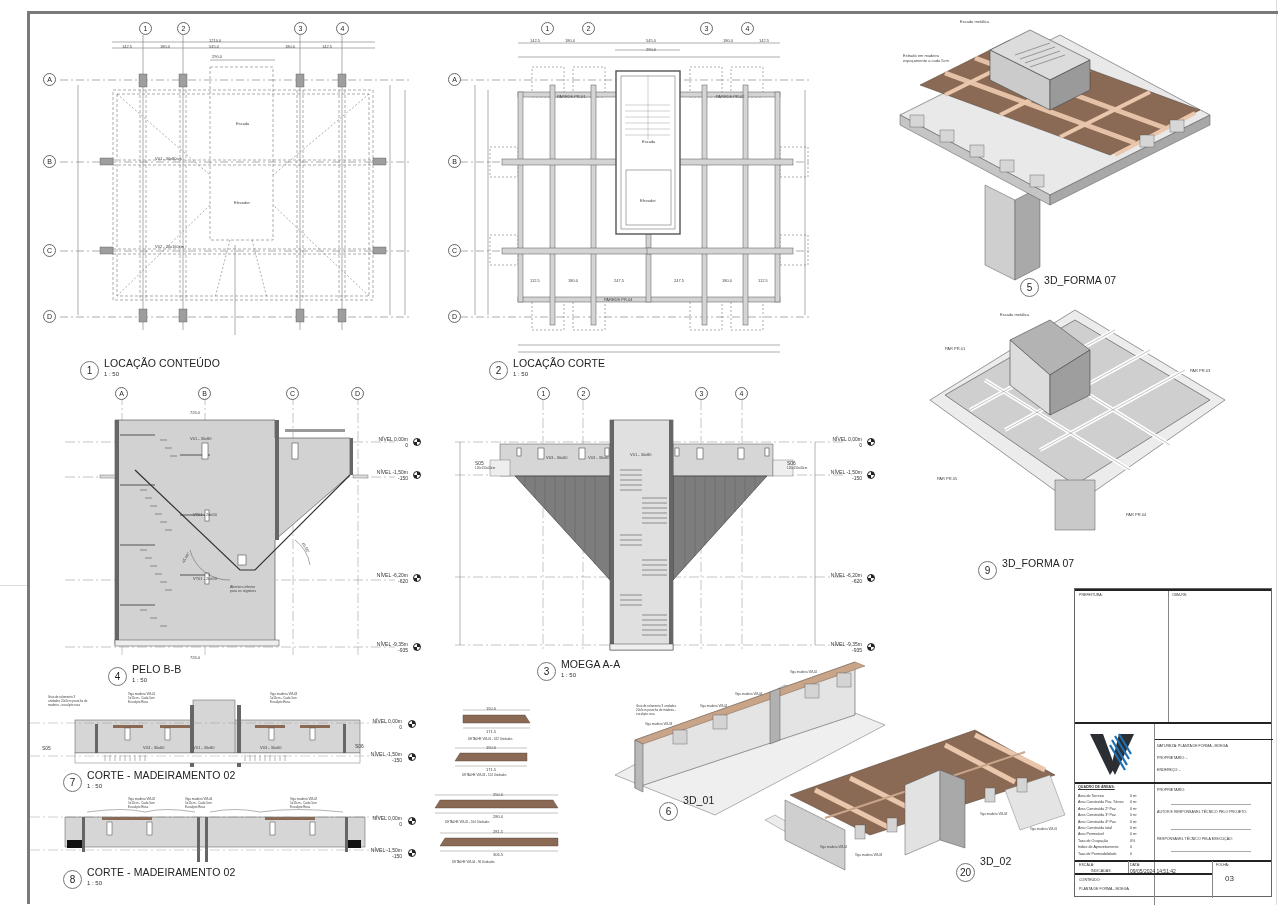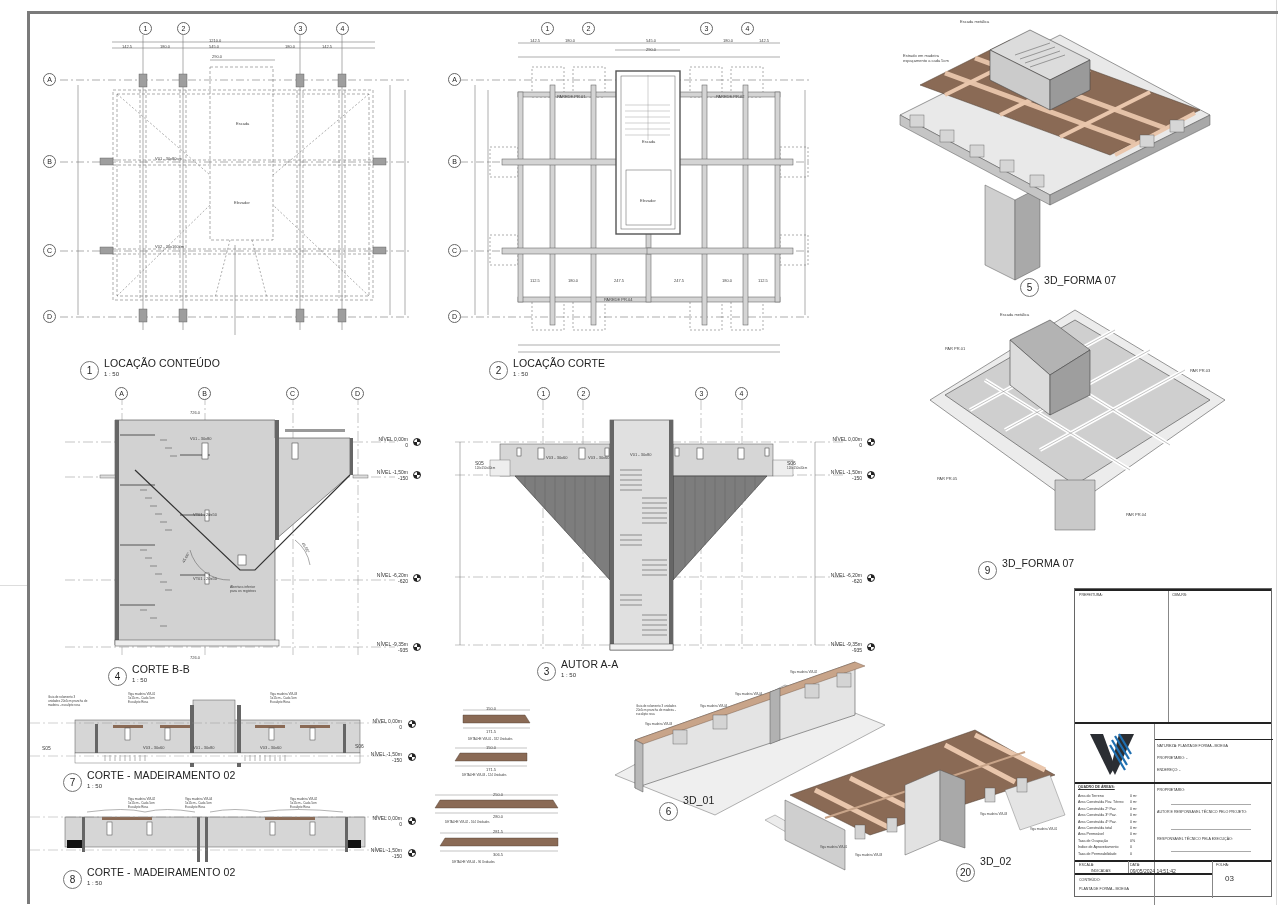--- a/index.html
+++ b/index.html
@@ -301,21 +301,21 @@
   <div class="lvl" style="left:368px;top:469px;width:40px"><span>NÍVEL -1,50m</span><br><span>-150</span></div>
   <div class="lvl-icon" style="left:413px;top:471px"></div>
   <div class="lvl" style="left:368px;top:572px;width:40px"><span>NÍVEL -6,20m</span><br><span>-620</span></div>
   <div class="lvl-icon" style="left:413px;top:574px"></div>
   <div class="lvl" style="left:368px;top:641px;width:40px"><span>NÍVEL -9,35m</span><br><span>-935</span></div>
   <div class="lvl-icon" style="left:413px;top:643px"></div>
 
   <div class="title-row" style="left:108px;top:663px">
     <div class="title-num">4</div>
     <div>
-      <div class="title-text">CORTE B-B</div>
+      <div class="title-text">PELO B-B</div>
       <div class="title-scale">1 : 50</div>
     </div>
   </div>
 </div>
 
 <div>
   <svg width="400" height="270" style="left:455px;top:400px">
     <g stroke="#888" stroke-width="0.5" fill="none" stroke-dasharray="10 3 2 3">
       <line x1="0" y1="42" x2="390" y2="42"></line>
       <line x1="0" y1="75" x2="390" y2="75"></line>
@@ -413,21 +413,21 @@
   <div class="lvl" style="left:820px;top:469px;width:42px"><span>NÍVEL -1,50m</span><br><span>-150</span></div>
   <div class="lvl-icon" style="left:867px;top:471px"></div>
   <div class="lvl" style="left:820px;top:572px;width:42px"><span>NÍVEL -6,20m</span><br><span>-620</span></div>
   <div class="lvl-icon" style="left:867px;top:574px"></div>
   <div class="lvl" style="left:820px;top:641px;width:42px"><span>NÍVEL -9,35m</span><br><span>-935</span></div>
   <div class="lvl-icon" style="left:867px;top:643px"></div>
 
   <div class="title-row" style="left:537px;top:658px">
     <div class="title-num">3</div>
     <div>
-      <div class="title-text">AUTOR A-A</div>
+      <div class="title-text">MOEGA A-A</div>
       <div class="title-scale">1 : 50</div>
     </div>
   </div>
 </div>
 
 <div>
   <svg width="330" height="270" style="left:890px;top:15px">
 
     <polygon points="95,170 125,185 125,265 95,250" fill="#cfcfcf" stroke="#555" stroke-width="0.5"></polygon>
     <polygon points="125,185 150,172 150,252 125,265" fill="#a9a9a9" stroke="#555" stroke-width="0.5"></polygon>

